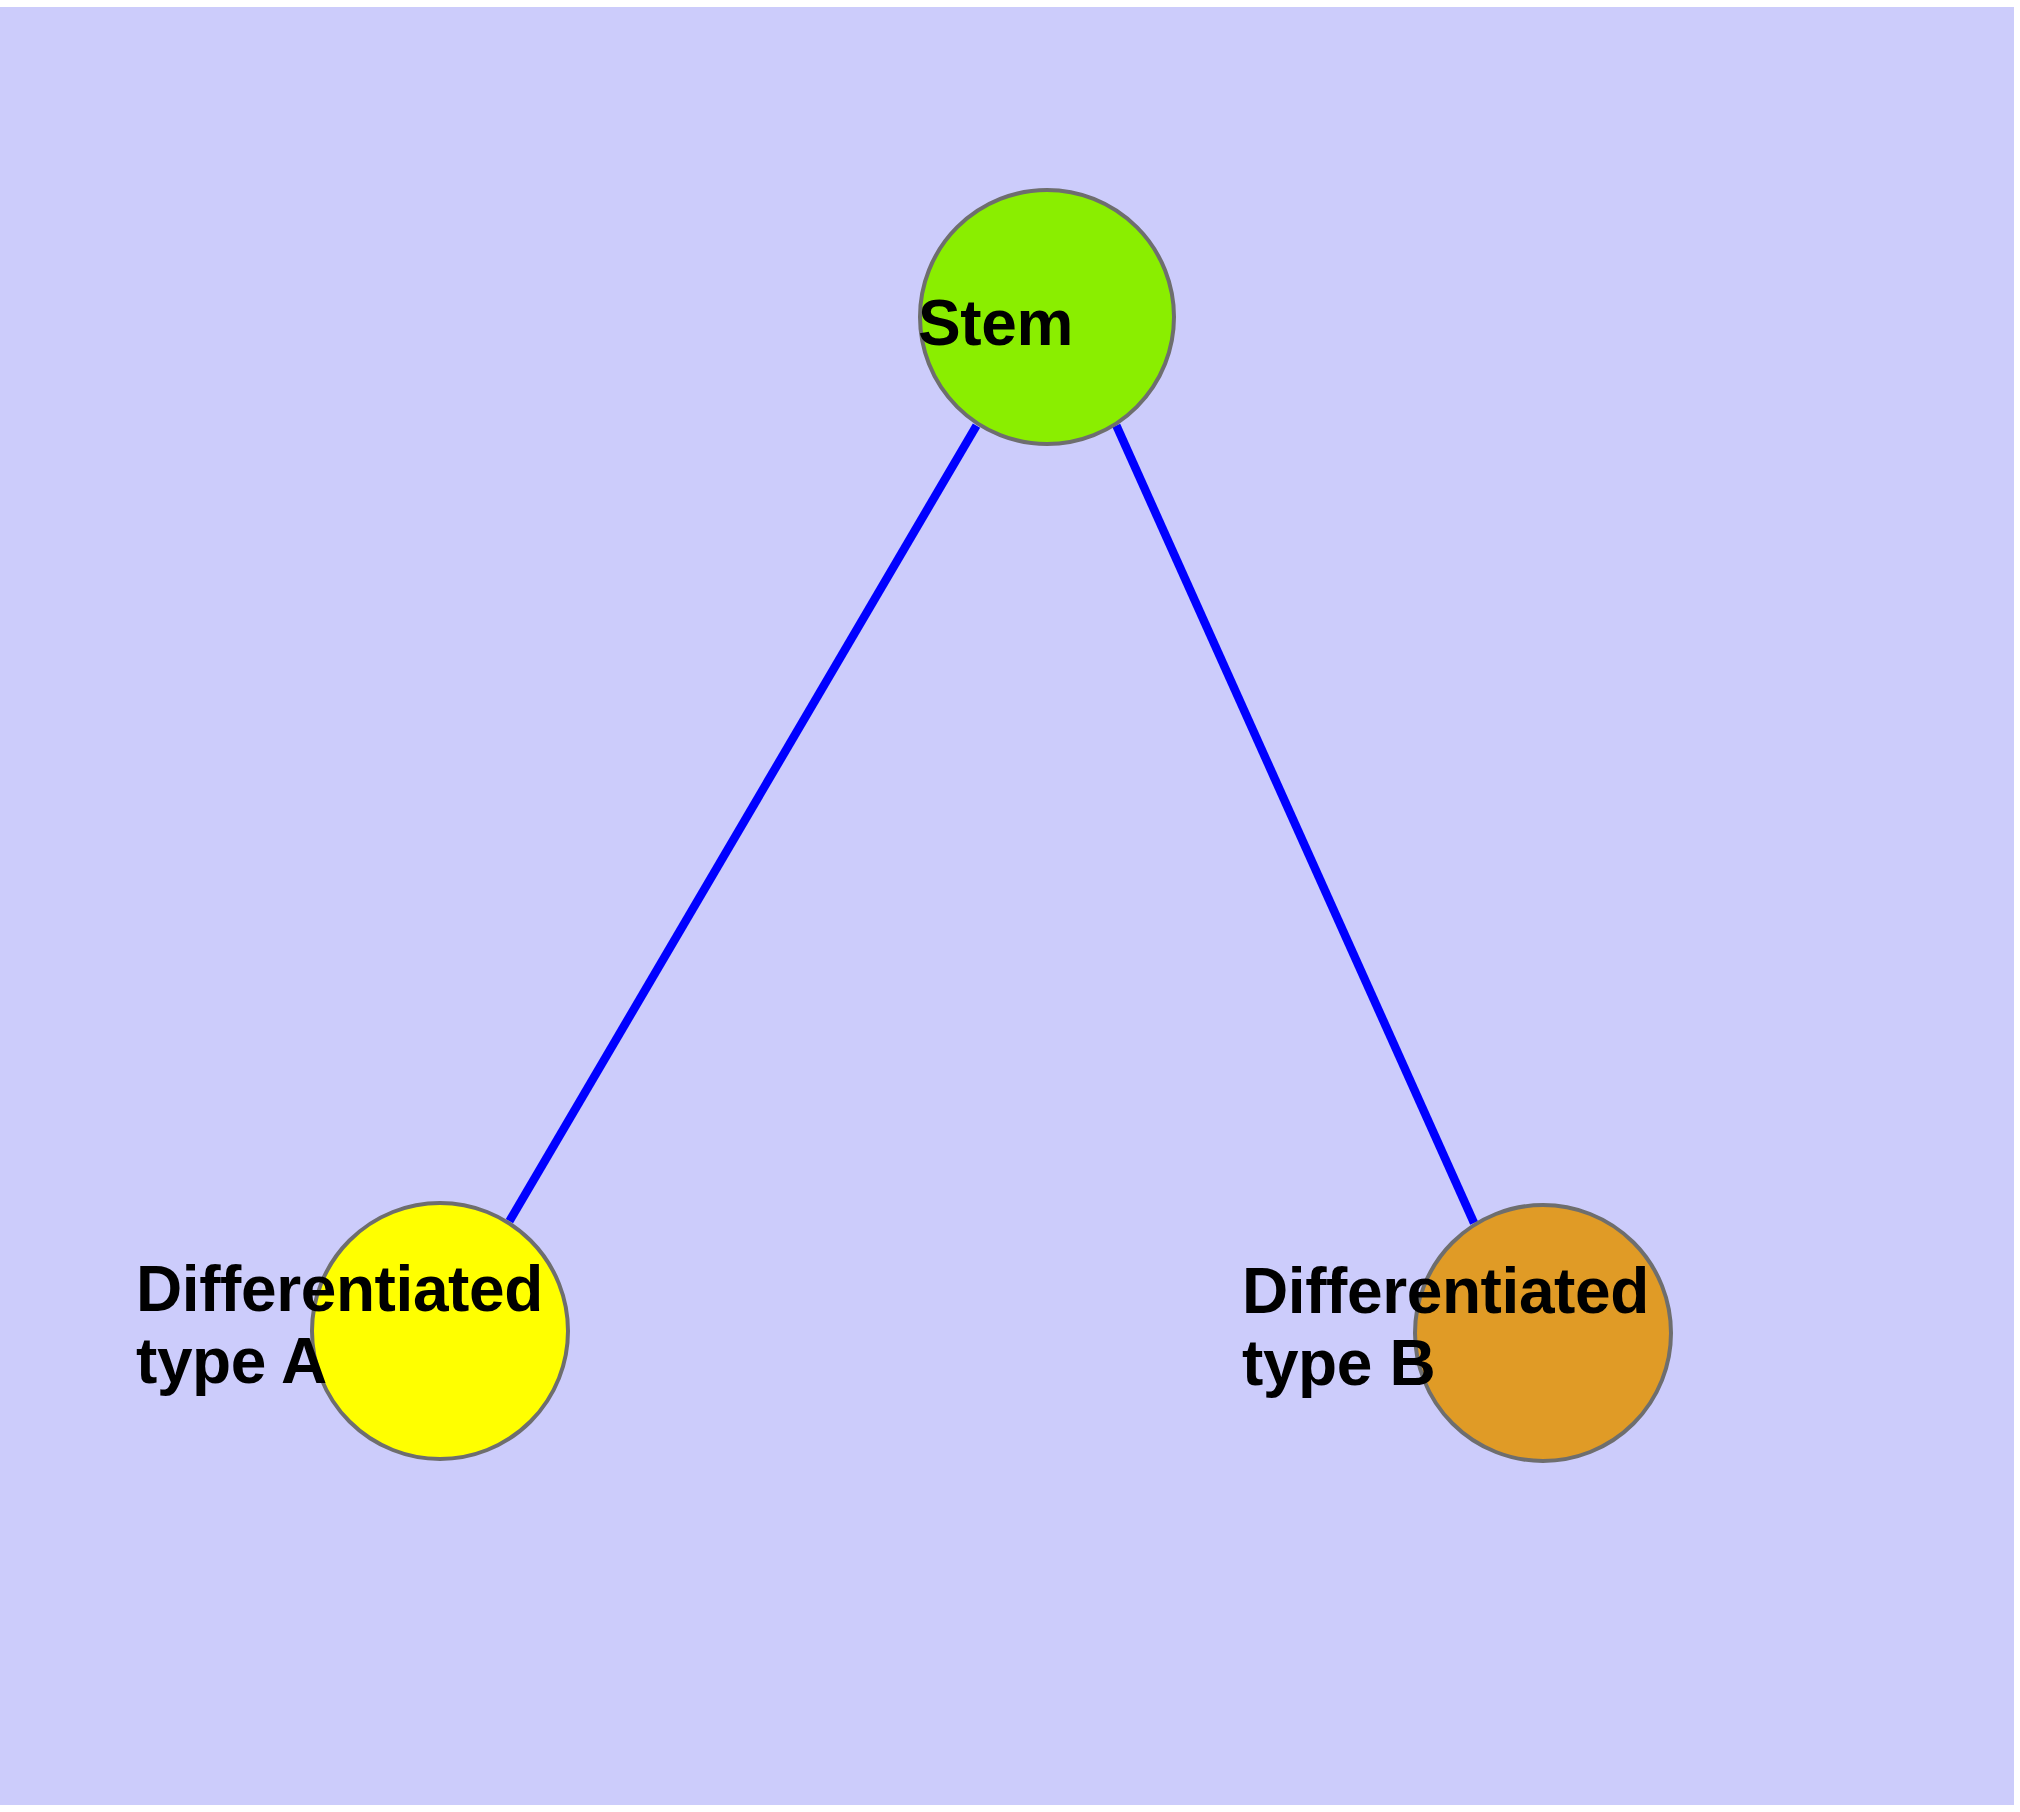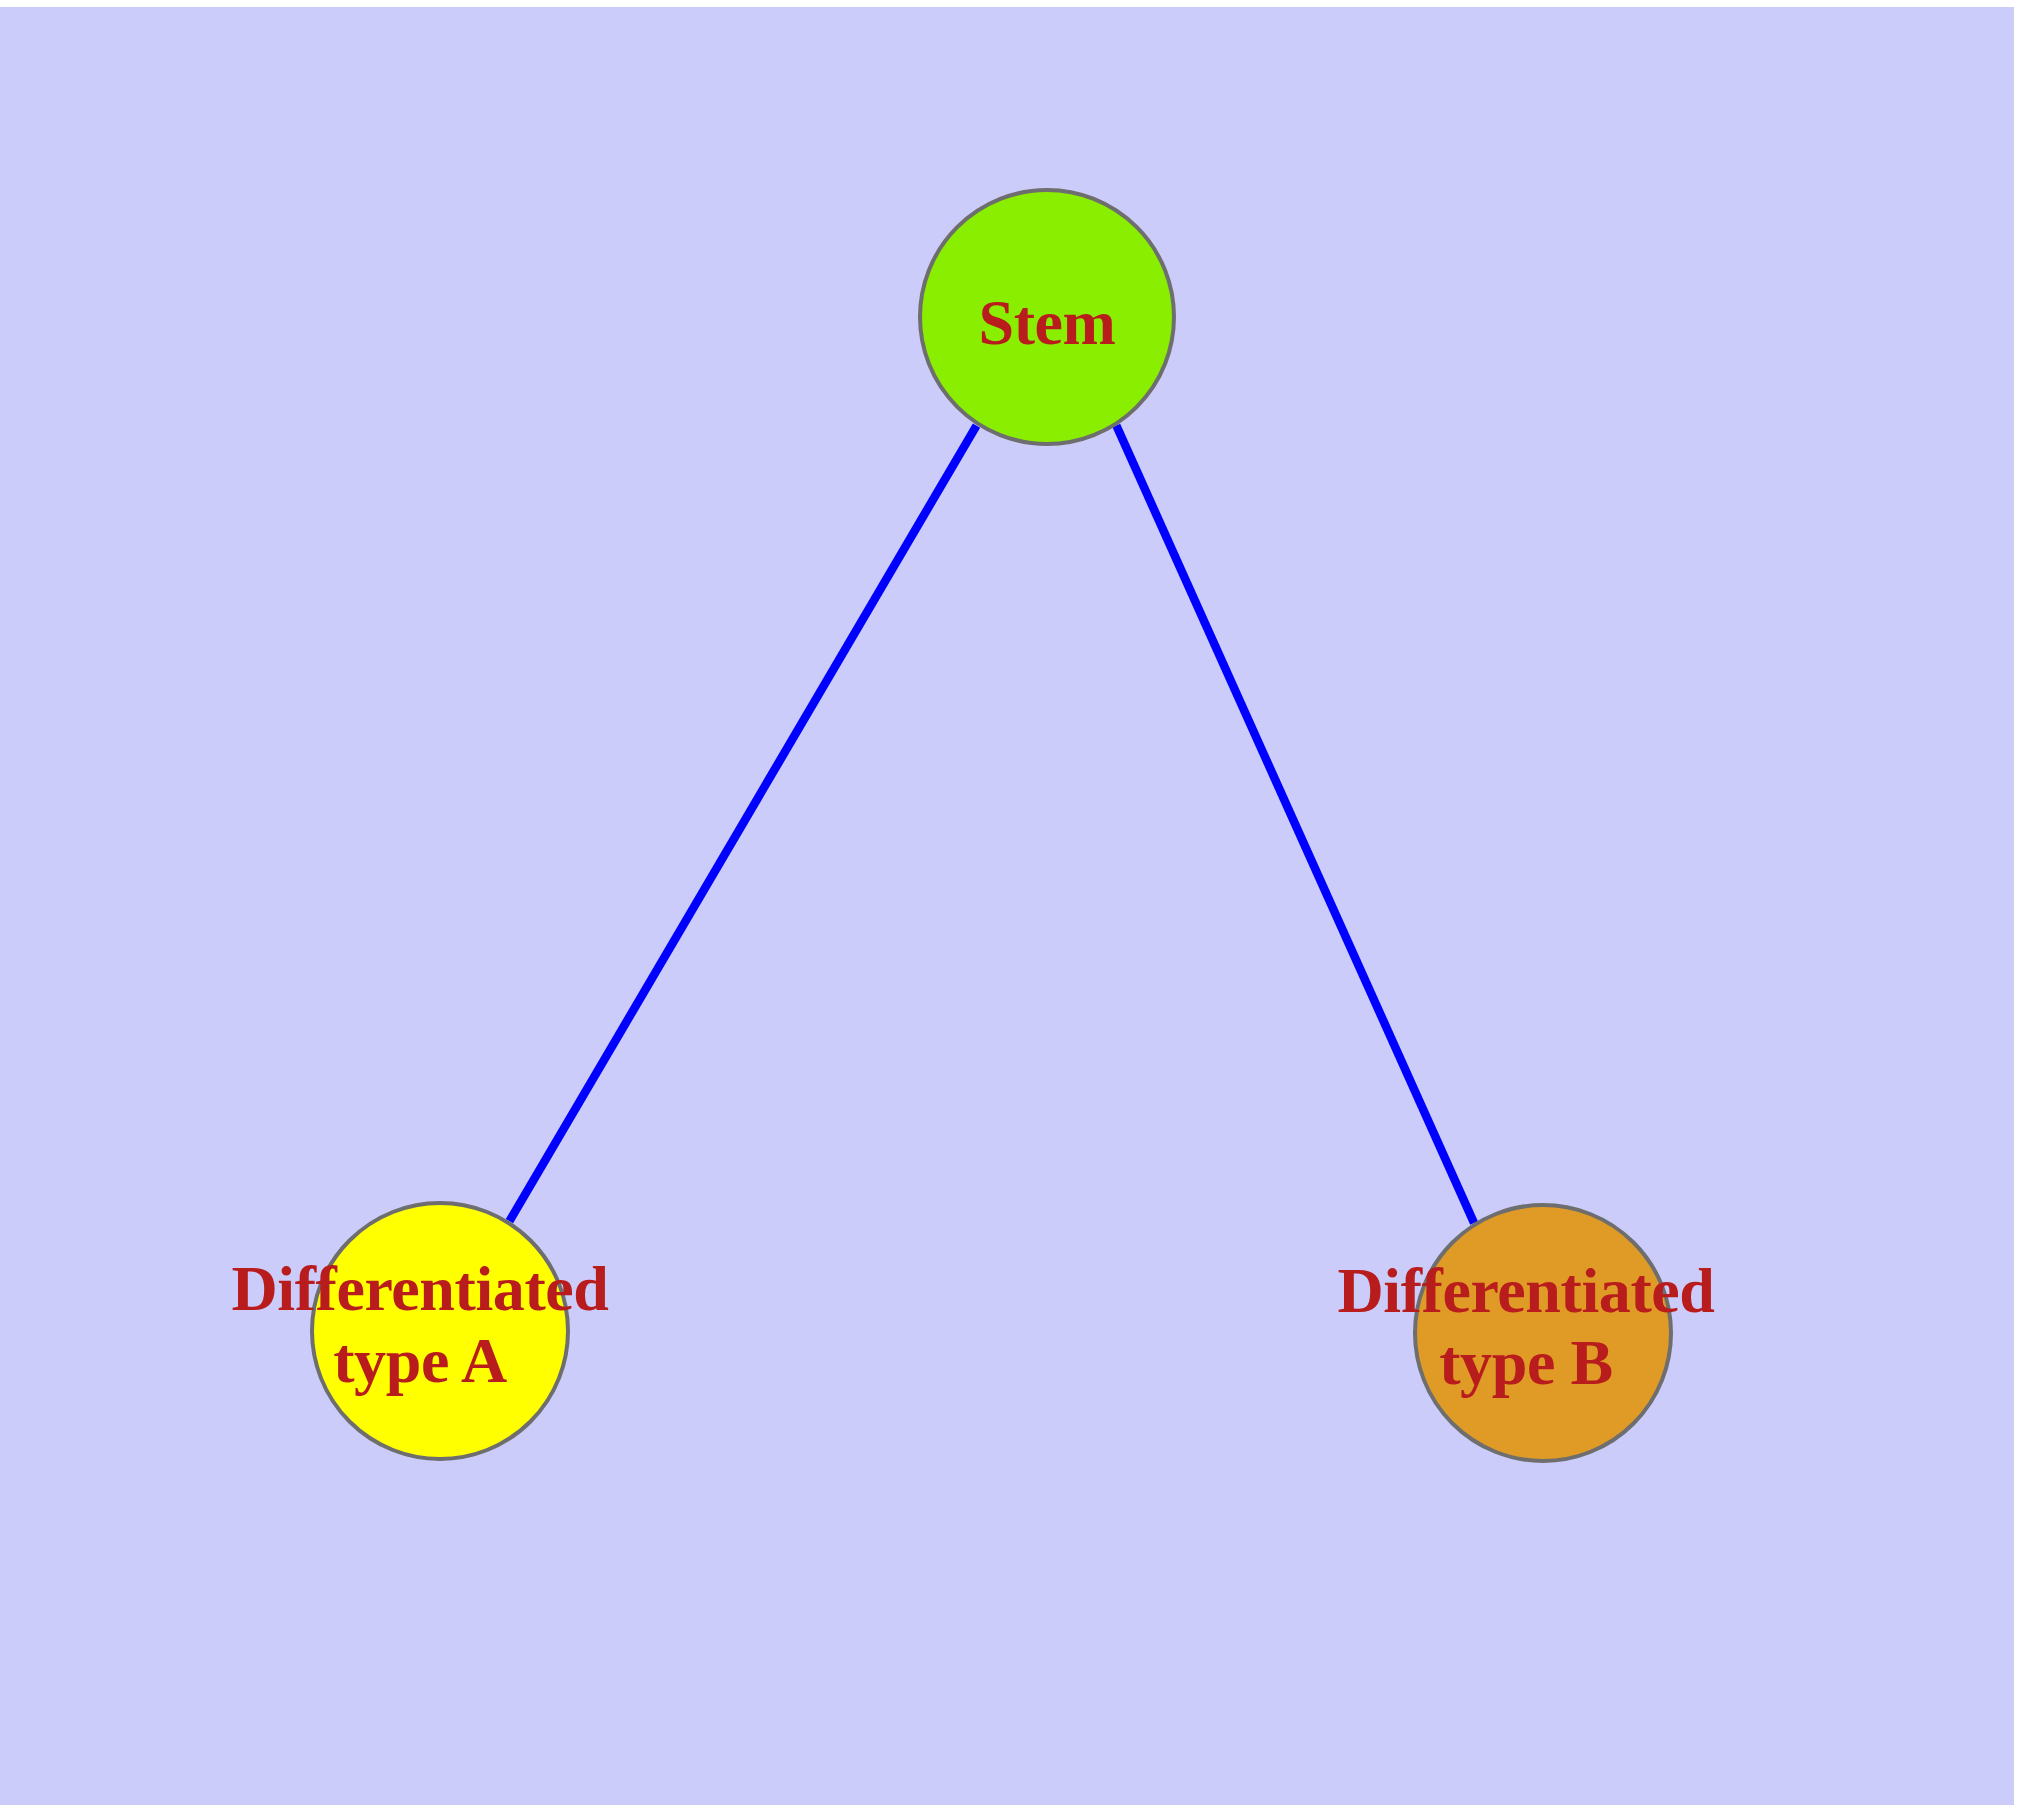--- a/index.html
+++ b/index.html
@@ -34,27 +34,25 @@
 
   .graph-node {
     position: absolute;
     box-sizing: border-box;
     border-radius: 50%;
     border: 4.2px solid #6e6e6e;
   }
 
   .node-label {
     position: absolute;
-    color: #b91c1c;
+    color: #000000;
     font-weight: bold;
-    text-align: center;
     line-height: 1.13;
     white-space: pre-line;
     letter-spacing: -0.4px;
-    font-family: Liberation Serif, serif;
   }
 
   
   #node-stem {
     left: 918px;
     top: 181px;
     width: 258px;
     height: 258px;
     background: #8aee00;
   }

